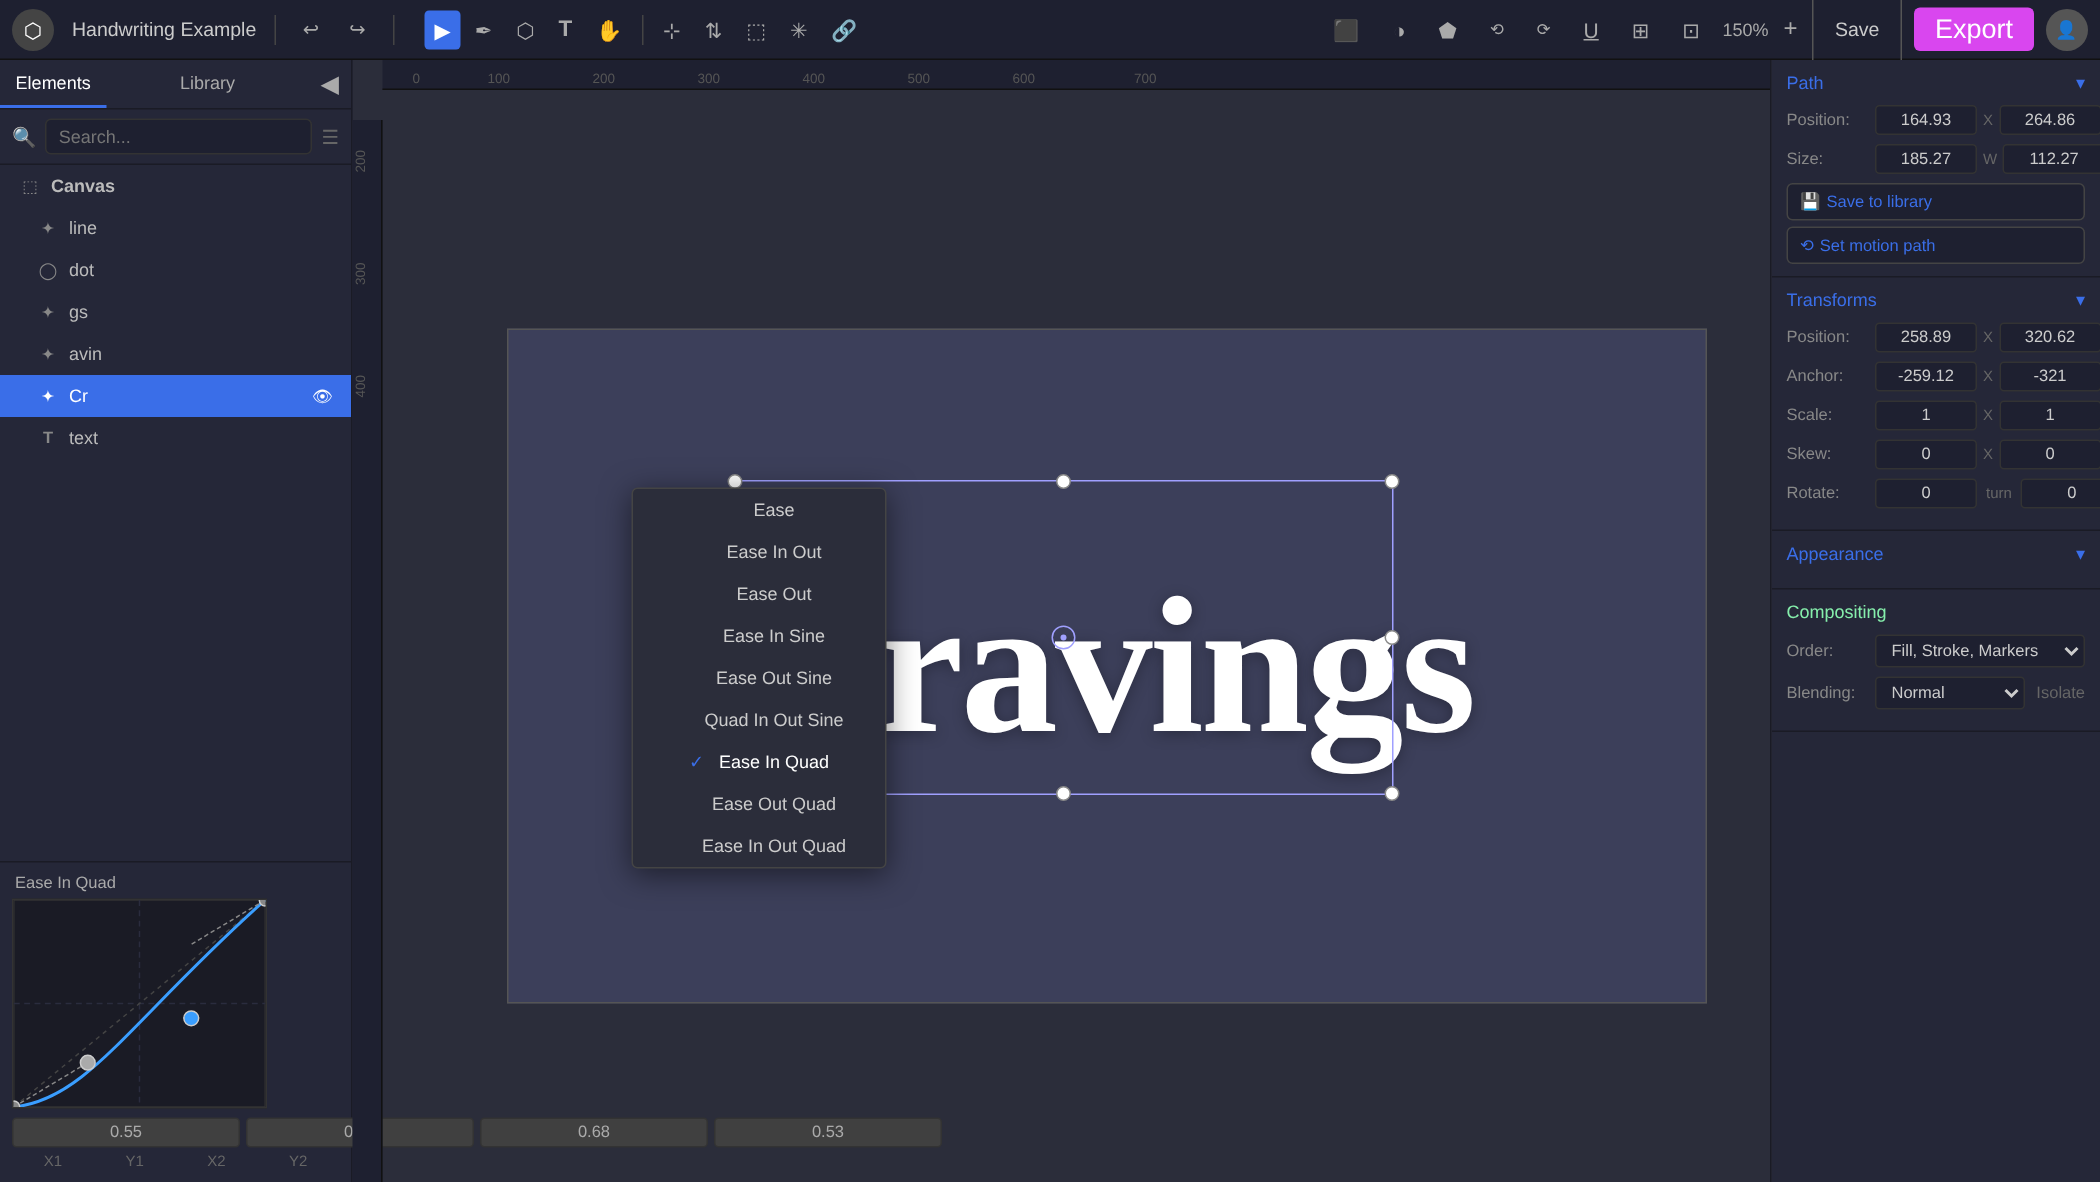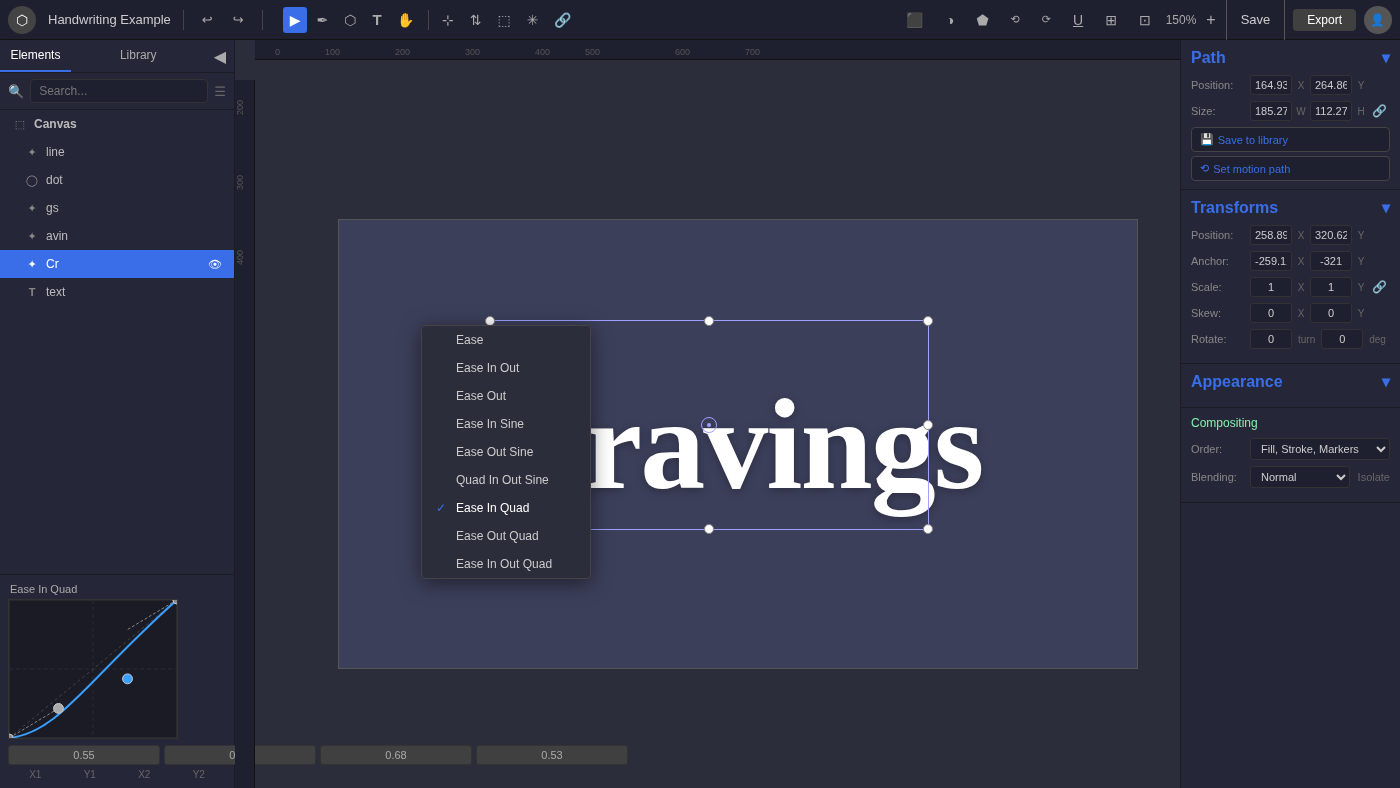--- a/index.html
+++ b/index.html
@@ -9,21 +9,21 @@
     .topbar { height: 40px; background: #1e2030; display: flex; align-items: center; padding: 0 8px; gap: 8px; border-bottom: 1px solid #111; }
     .topbar-logo { width: 28px; height: 28px; background: #444; border-radius: 50%; display: flex; align-items: center; justify-content: center; color: #fff; font-size: 14px; }
     .topbar-title { color: #ccc; font-size: 13px; margin-left: 4px; }
     .topbar-sep { width: 1px; height: 20px; background: #444; margin: 0 4px; }
     .topbar-btn { background: none; border: none; color: #aaa; cursor: pointer; padding: 4px 6px; border-radius: 3px; font-size: 13px; display: flex; align-items: center; gap: 2px; }
     .topbar-tools { display: flex; align-items: center; gap: 2px; margin-left: 8px; }
     .tool-btn { background: none; border: none; color: #aaa; cursor: pointer; padding: 5px 7px; border-radius: 3px; font-size: 14px; display: flex; align-items: center; }
     .tool-btn.active { background: #3a6ee8; color: #fff; }
     .topbar-right { margin-left: auto; display: flex; align-items: center; gap: 8px; }
     .btn-save { background: none; border: 1px solid #555; color: #ccc; padding: 20px 14px; border-radius: 4px; cursor: pointer; font-size: 13px; }
-    .btn-export { background: #404040; border: none; color: #fff; padding: 4px 14px; border-radius: 4px; cursor: pointer; font-size: 12px; }
+    .btn-export { background: #d946ef; border: none; color: #fff; padding: 4px 14px; border-radius: 4px; cursor: pointer; font-size: 18px; }
     .zoom-label { color: #aaa; font-size: 12px; }
 
     
     .main { display: flex; height: 748px; }
 
     
     .sidebar { width: 235px; background: #252738; border-right: 1px solid #1a1b25; display: flex; flex-direction: column; flex-shrink: 0; }
     .sidebar-tabs { display: flex; border-bottom: 1px solid #1a1b25; gap: 32px; }
     .sidebar-tab { flex: 1; text-align: center; padding: 8px; font-size: 12px; cursor: pointer; color: #aaa; border-bottom: 2px solid transparent; }
     .sidebar-tab.active { color: #fff; border-bottom: 2px solid #3a6ee8; }
@@ -43,37 +43,37 @@
     .curve-canvas { width: 170px; height: 140px; background: #1a1b25; border: 1px solid #333; position: relative; margin-bottom: 6px; }
     .curve-canvas svg { width: 100%; height: 100%; }
     .curve-values { display: grid; grid-template-columns: 1fr 1fr 1fr 1fr; gap: 4px; margin-bottom: 4px; }
     .curve-val { background: #404040; border: 1px solid #333; border-radius: 3px; padding: 3px 4px; text-align: center; font-size: 11px; color: #aaa; }
     .curve-labels { display: grid; grid-template-columns: 1fr 1fr 1fr 1fr; gap: 0; }
     .curve-lbl { text-align: center; font-size: 10px; color: #666; }
     .easing-name { font-size: 11px; color: #aaa; margin-bottom: 4px; padding: 0 2px; }
 
     
     .dropdown-menu { position: absolute; left: 186px; top: 280px; width: 170px; background: #2b2d3a; border: 1px solid #444; border-radius: 4px; z-index: 100; box-shadow: 0 4px 20px rgba(0,0,0,0.5); }
-    .dropdown-item { padding: 7px 14px; font-size: 12px; color: #ccc; cursor: pointer; display: flex; align-items: center; gap: 6px; }
+    .dropdown-item { padding: 7px 14px; font-size: 12px; color: #ccc; cursor: pointer; display: flex; align-items: center; gap: 6px; justify-content: center; }
     .dropdown-item.checked { color: #fff; }
     .check-mark { width: 14px; font-size: 12px; color: #3a6ee8; }
     .ruler-h { height: 20px; background: #1e2030; border-bottom: 1px solid #111; display: flex; align-items: flex-end; padding-bottom: 2px; font-size: 9px; color: #555; position: relative; overflow: hidden; }
     .ruler-v { width: 20px; background: #1e2030; border-right: 1px solid #111; position: absolute; left: 0; top: 20px; bottom: 0; display: flex; flex-direction: column; font-size: 9px; color: #555; }
     .canvas-content { position: absolute; top: 20px; left: 20px; right: 0; bottom: 0; display: flex; align-items: center; justify-content: center; }
     .canvas-bg { width: 800px; height: 450px; background: #3c3f5a; position: relative; border: 1px solid #555; }
     .cravings-text { position: absolute; top: 50%; left: 50%; transform: translate(-50%, -50%); font-family: 'Brush Script MT', cursive; font-size: 110px; color: white; font-weight: bold; white-space: nowrap; text-shadow: 0 2px 10px rgba(0,0,0,0.3); letter-spacing: -2px; }
     .handle { width: 10px; height: 10px; border-radius: 50%; background: #fff; border: 1px solid #888; position: absolute; }
 
     
     .right-panel { width: 220px; background: #252738; border-left: 1px solid #1a1b25; overflow-y: auto; flex-shrink: 0; }
     .panel-section { border-bottom: 1px solid #1a1b25; padding: 8px 10px; }
-    .panel-title { font-size: 16px; color: #3a6ee8; display: flex; align-items: center; justify-content: space-between; margin-bottom: 8px; cursor: pointer; font-weight: bold; }
+    .panel-title { font-size: 12px; color: #3a6ee8; display: flex; align-items: center; justify-content: space-between; margin-bottom: 8px; cursor: pointer; }
     .prop-row { display: flex; align-items: center; margin-bottom: 6px; gap: 4px; }
     .prop-label { color: #888; font-size: 11px; width: 55px; flex-shrink: 0; }
-    .prop-input-sm { background: #1e2030; border: 1px solid #333; border-radius: 3px; color: #ccc; padding: 3px 4px; font-size: 11px; width: 42px; outline: none; text-align: center; }
+    .prop-input-sm { background: #1e2030; border: 1px solid #333; border-radius: 3px; color: #ccc; padding: 3px 4px; font-size: 11px; width: 68px; outline: none; text-align: center; }
     .prop-axis { color: #666; font-size: 10px; width: 10px; text-align: center; }
     .link-icon { color: #666; font-size: 12px; cursor: pointer; margin-left: 2px; }
     .btn-library { background: #1e2030; border: 1px solid #444; color: #3a6ee8; padding: 5px 8px; border-radius: 4px; cursor: pointer; font-size: 11px; display: flex; align-items: center; gap: 4px; width: 100%; margin-bottom: 4px; }
     .btn-motion { background: #1e2030; border: 1px solid #444; color: #3a6ee8; padding: 5px 8px; border-radius: 4px; cursor: pointer; font-size: 11px; display: flex; align-items: center; gap: 4px; width: 100%; }
     .select-input { background: #1e2030; border: 1px solid #333; border-radius: 3px; color: #ccc; padding: 3px 6px; font-size: 11px; outline: none; flex: 1; }
   </style>
 </head>
 <body>
 
 <div class="topbar">
@@ -200,23 +200,23 @@
   </div>
 
   <div style="flex:1;display:flex;flex-direction:column;position:relative;">
 
     <div class="ruler-h" style="margin-left:20px;position:relative;">
       <span style="position:absolute;left:20px;">0</span>
       <span style="position:absolute;left:70px;">100</span>
       <span style="position:absolute;left:140px;">200</span>
       <span style="position:absolute;left:210px;">300</span>
       <span style="position:absolute;left:280px;">400</span>
-      <span style="position:absolute;left:330px;">500</span>
+      <span style="position:absolute;left:350px;">500</span>
       <span style="position:absolute;left:420px;">600</span>
-      <span style="position:absolute;left:490px;">700</span>
+      <span style="position:absolute;left:501px;">700</span>
     </div>
 
     <div style="display:flex;flex:1;position:relative;">
 
       <div class="ruler-v" style="position:relative;width:20px;background:#1e2030;border-right:1px solid #111;display:flex;flex-direction:column;font-size:9px;color:#555;padding-top:20px;">
         <span style="margin-bottom:60px;writing-mode:vertical-rl;transform:rotate(180deg);">200</span>
         <span style="margin-bottom:60px;writing-mode:vertical-rl;transform:rotate(180deg);">300</span>
         <span style="writing-mode:vertical-rl;transform:rotate(180deg);">400</span>
       </div>
 

